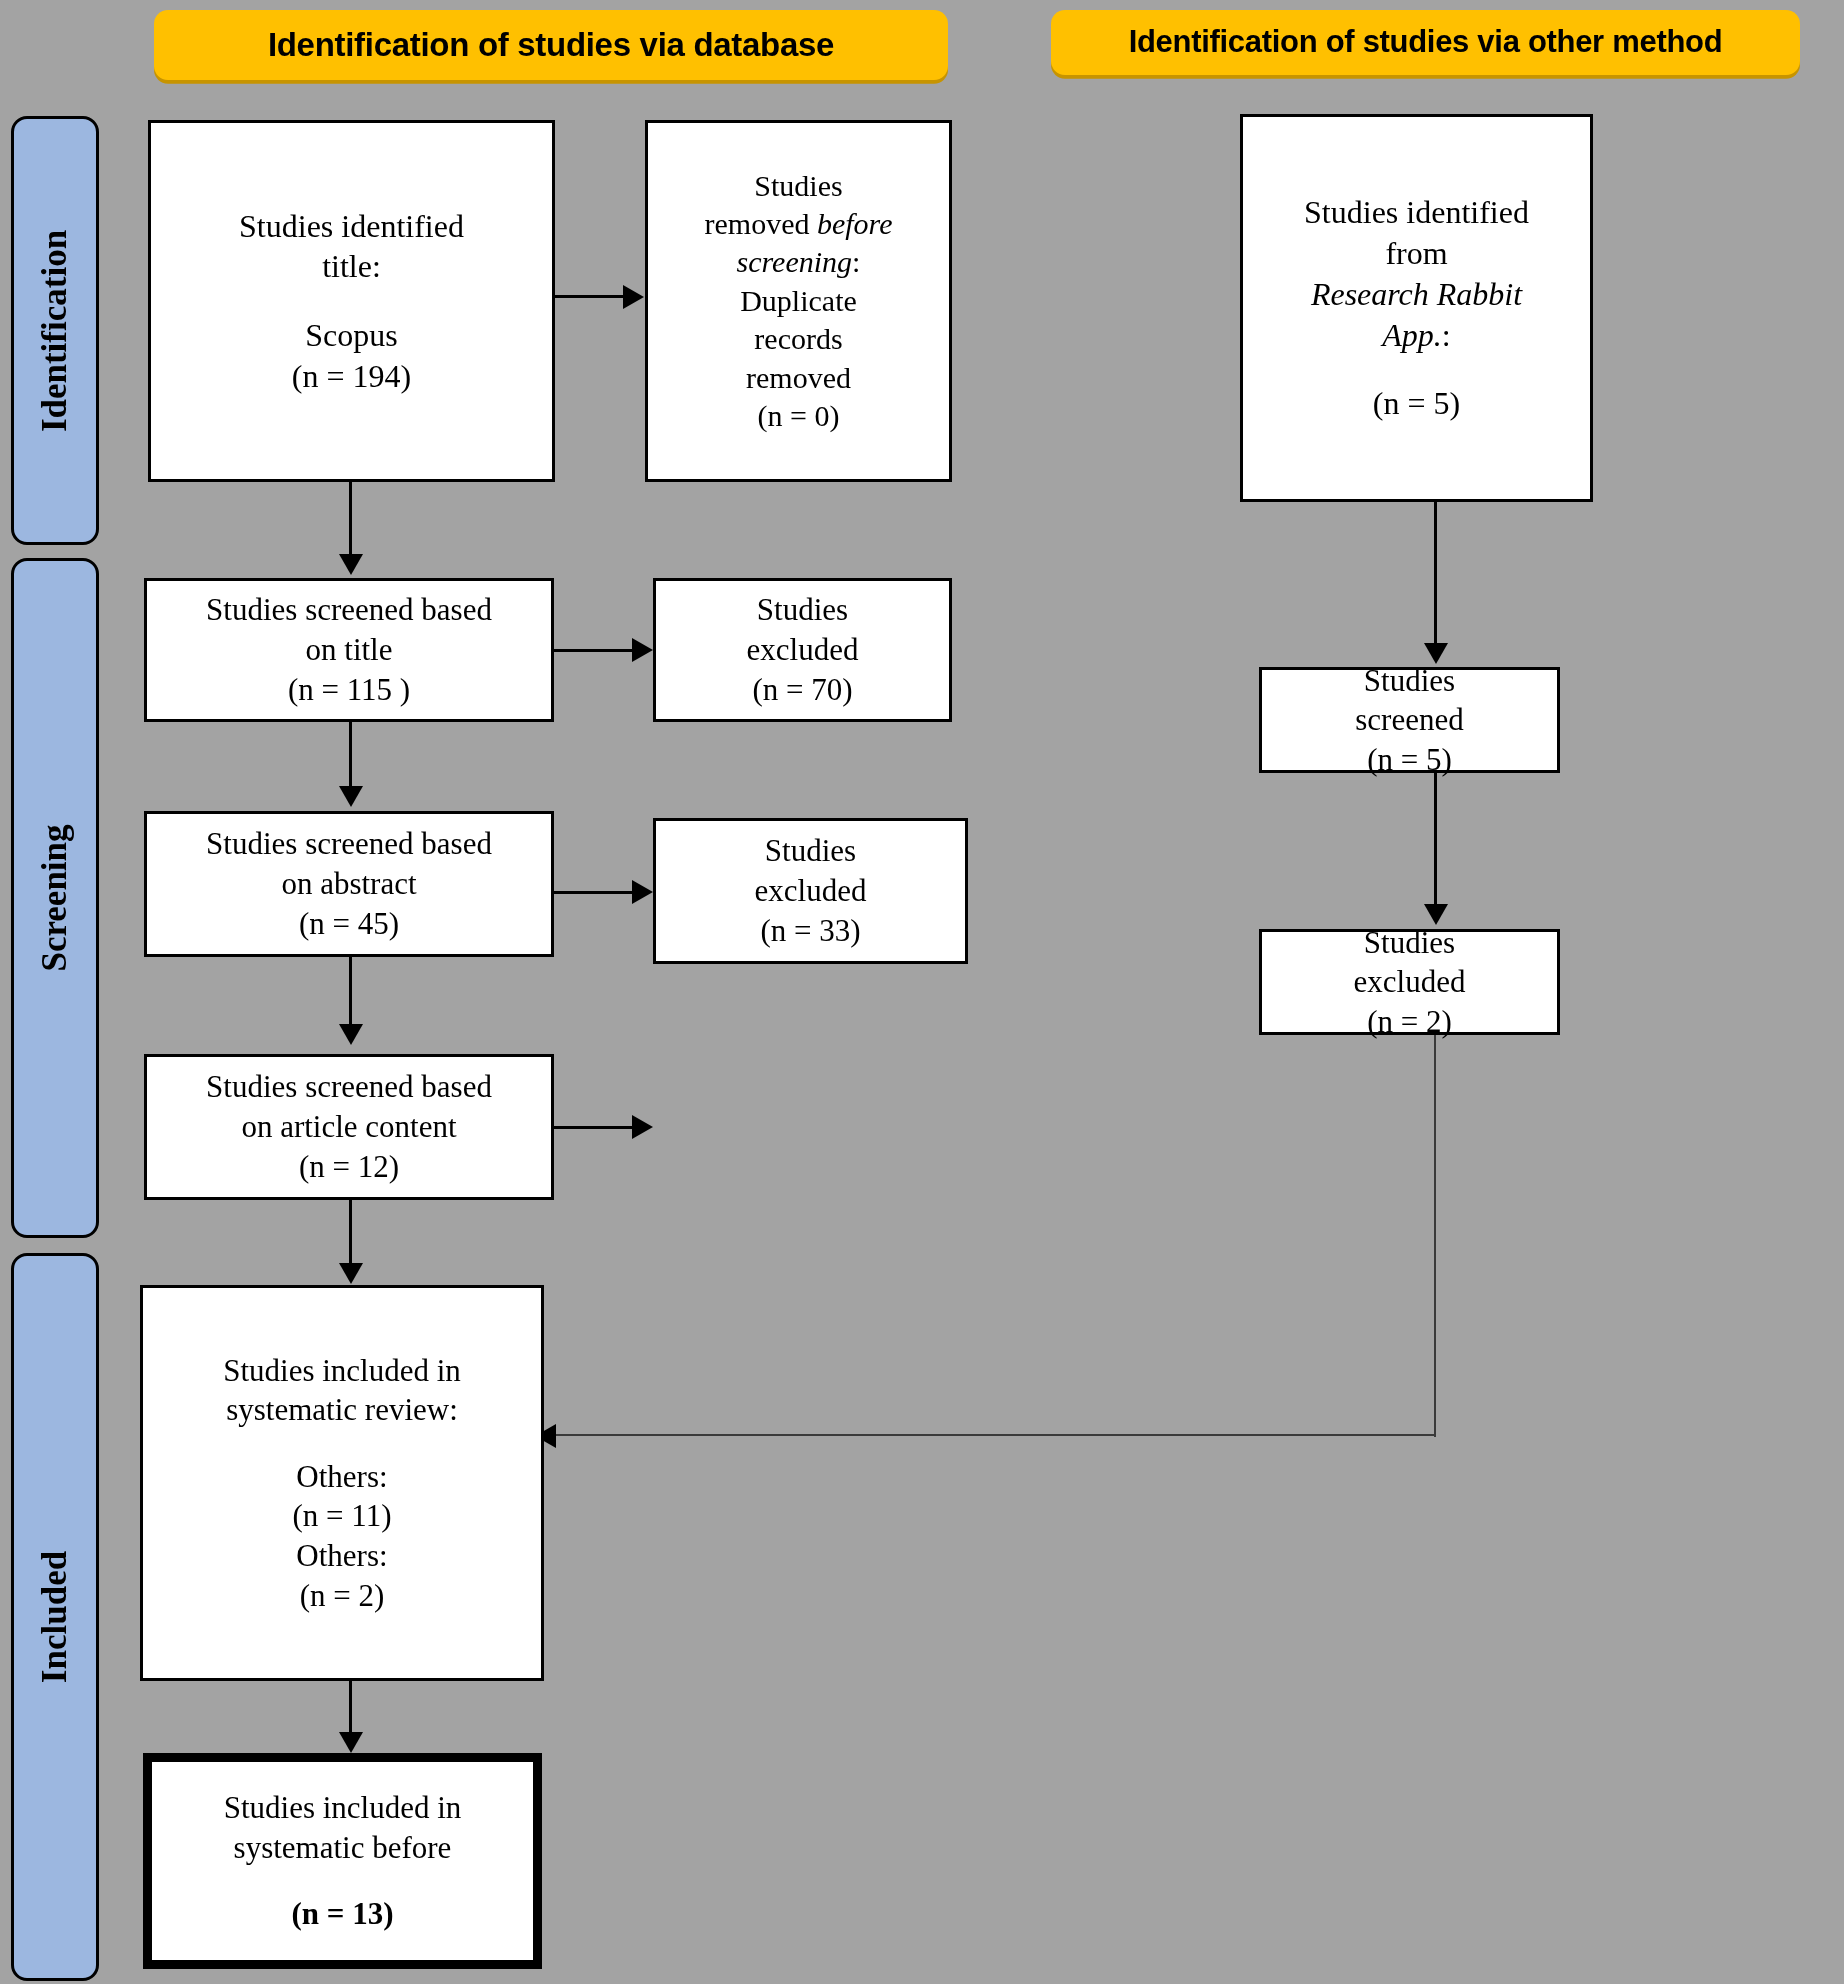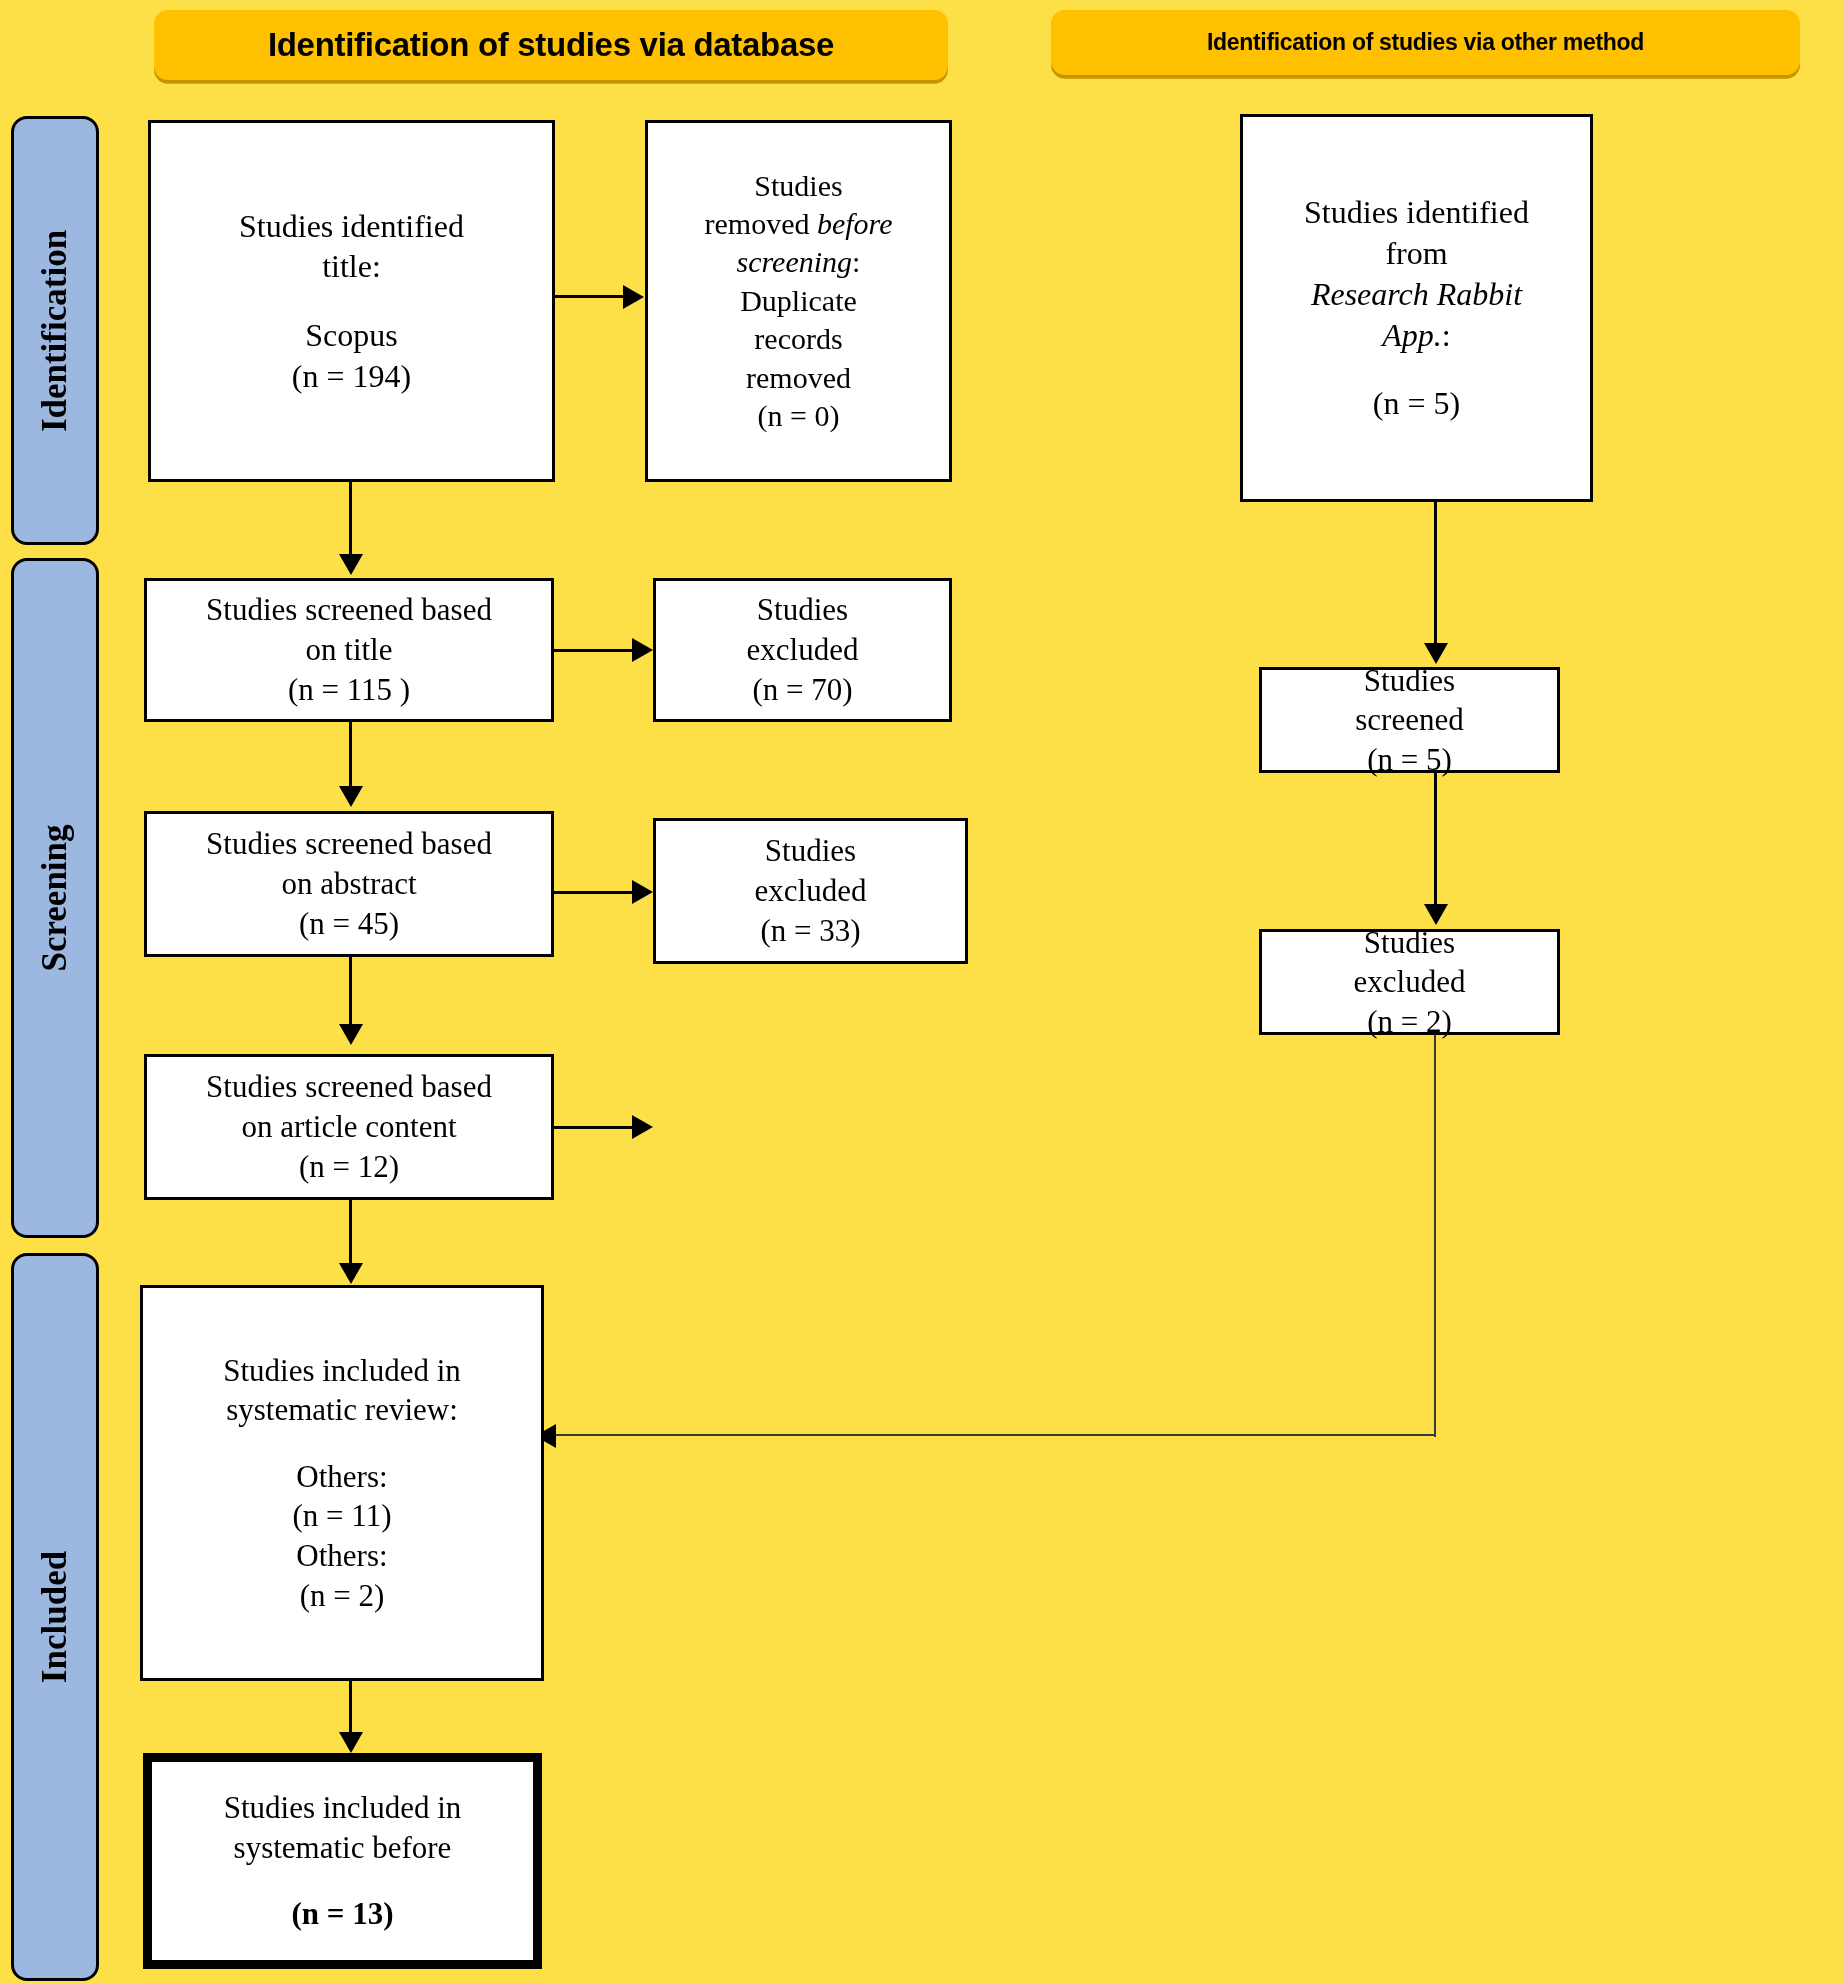--- a/index.html
+++ b/index.html
@@ -1,16 +1,16 @@
 <!DOCTYPE html>
 <html style="font-size:8.6px"><head>
 <meta charset="utf-8">
 <style>
   html,body{margin:0;padding:0;background:#fff;}
-  #page{position:relative;width:1844px;height:1985px;background:#fde047;
+  #page{position:relative;width:1844px;height:1985px;background:#a3a3a3;
         font-family:"Liberation Serif","DejaVu Serif",serif;overflow:hidden;}
 
   
   .banner{position:absolute;background:#FFC000;border-radius:14px;
           box-shadow:0 3.8px 0 #C79400;display:flex;align-items:center;
           justify-content:center;color:#000;font-family:"Liberation Sans","DejaVu Sans",sans-serif;
           font-weight:bold;letter-spacing:-0.3px;}
 
   
   .rail{position:absolute;background:#9CB7E0;border:3.8px solid #000;border-radius:16px;
@@ -40,21 +40,21 @@
   .arrow-left{position:absolute;width:0;height:0;border-top:12px solid transparent;
       border-bottom:12px solid transparent;border-right:21.6px solid #000;}
 </style>
 </head>
 <body>
 
 <div id="page">
 
   <div class="banner" style="left:154px;top:9.7px;width:794px;height:70px;font-size:33px;">Identification of studies via database</div>
 
-  <div class="banner" style="left:1051px;top:9.7px;width:749px;height:65px;font-size:23px;">Identification of studies via other method</div>
+  <div class="banner" style="left:1051px;top:9.7px;width:749px;height:65px;font-size:31px;">Identification of studies via other method</div>
 
   <div class="rail" style="left:10.8px;top:116px;width:82px;height:423px;">
     <span class="rail-label" style="font-size:35px;">Identification</span>
   </div>
 
   <div class="rail" style="left:10.8px;top:558px;width:82px;height:674px;">
     <span class="rail-label" style="font-size:35px;">Screening</span>
   </div>
 
   <div class="rail" style="left:10.8px;top:1253px;width:82px;height:722px;">

